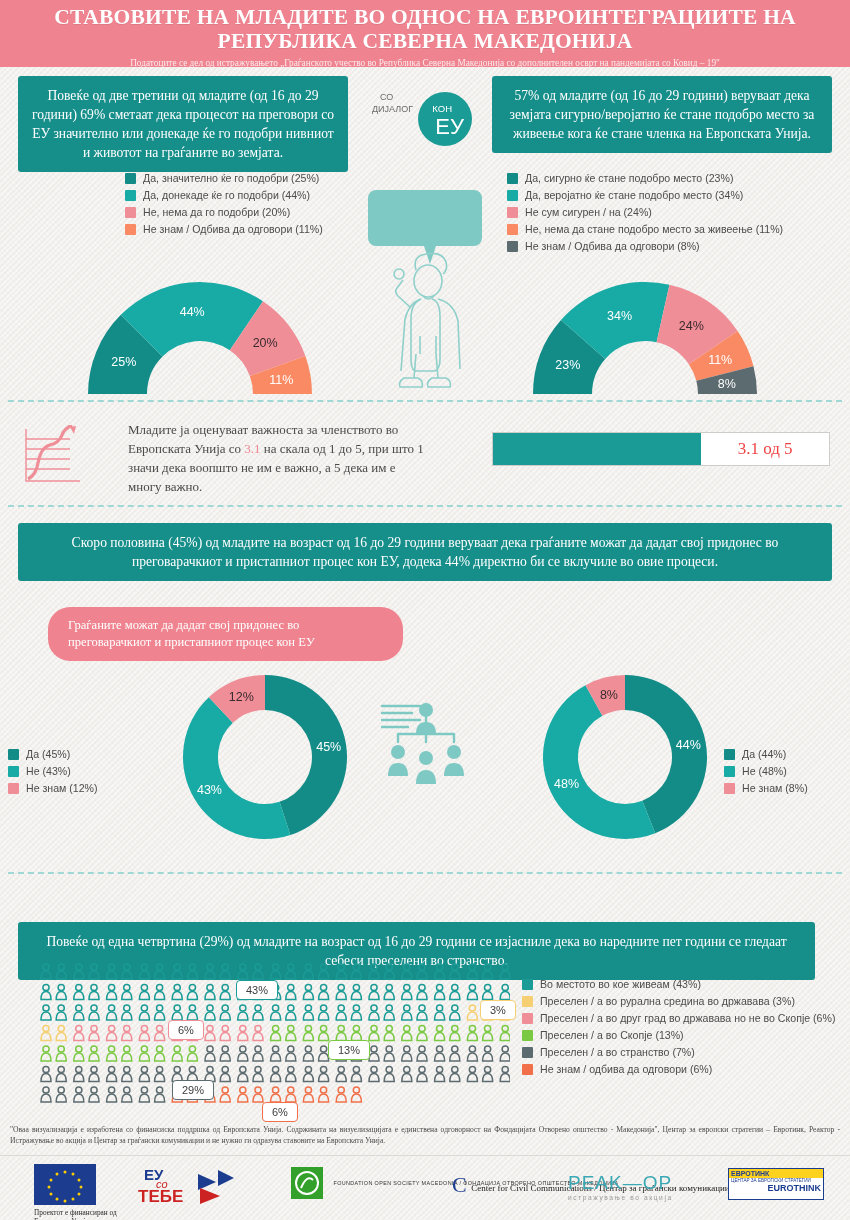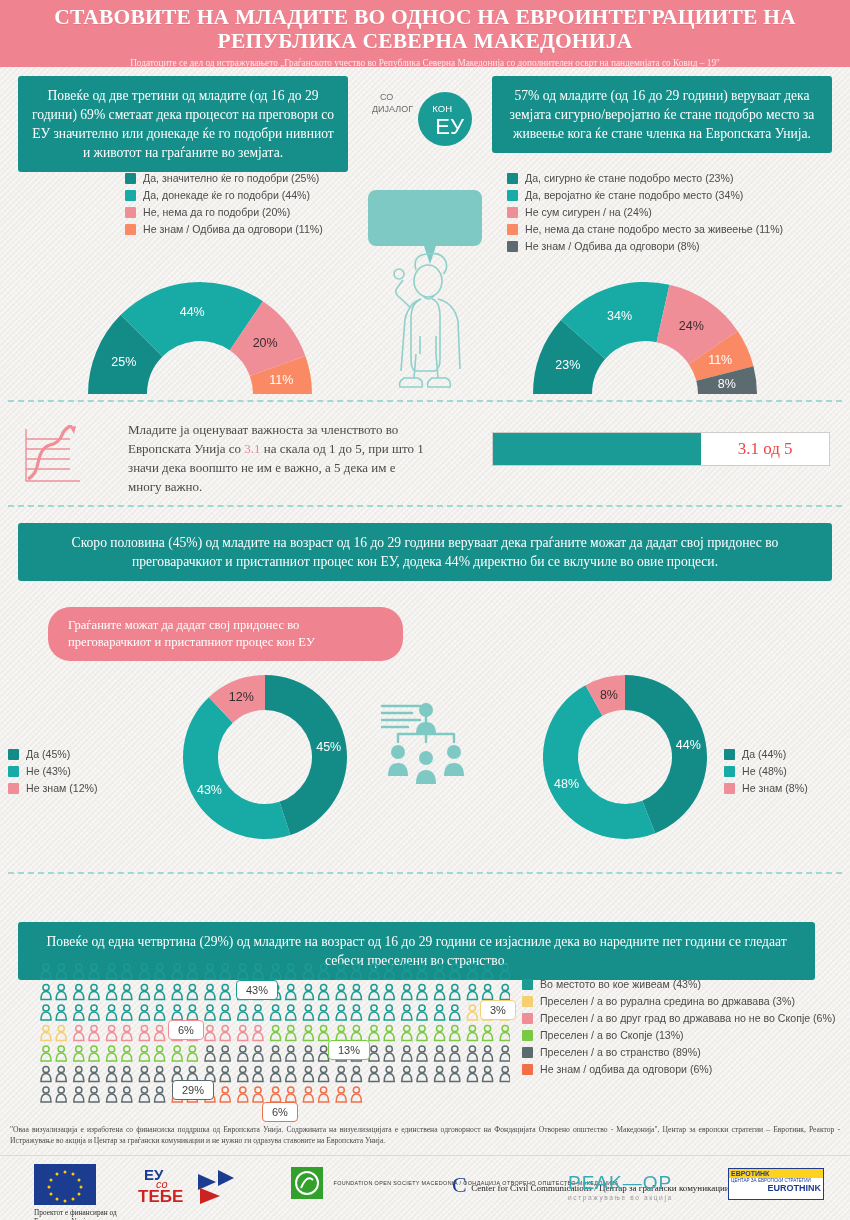--- a/index.html
+++ b/index.html
@@ -1147,21 +1147,21 @@
       <li>
         <span class="sw" style="background: rgb(240, 142, 152);"></span>
         <span>Преселен / а во друг град во државава но не во Скопје (6%)</span>
       </li>
       <li>
         <span class="sw" style="background: rgb(122, 201, 67);"></span>
         <span>Преселен / а во Скопје (13%)</span>
       </li>
       <li>
         <span class="sw" style="background: rgb(92, 107, 112);"></span>
-        <span>Преселен / а во странство (89%)</span>
+        <span>Преселен / а во странство (7%)</span>
       </li>
       <li>
         <span class="sw" style="background: rgb(241, 112, 74);"></span>
         <span>Не знам / одбива да одговори (6%)</span>
       </li>
     </ul>
 
   <div class="abs" id="foot-note">"Оваа визуализација е изработена со финансиска поддршка од Европската Унија. Содржината на визуелизацијата е единствена одговорност на Фондацијата Отворено општество - Македонија", Центар за европски стратегии – Евротинк, Реактор - Истражување во акција и Центар за граѓански комуникации и не нужно ги одразува ставовите на Европската Унија.</div>
   <div class="abs" id="foot-line"></div>
 

